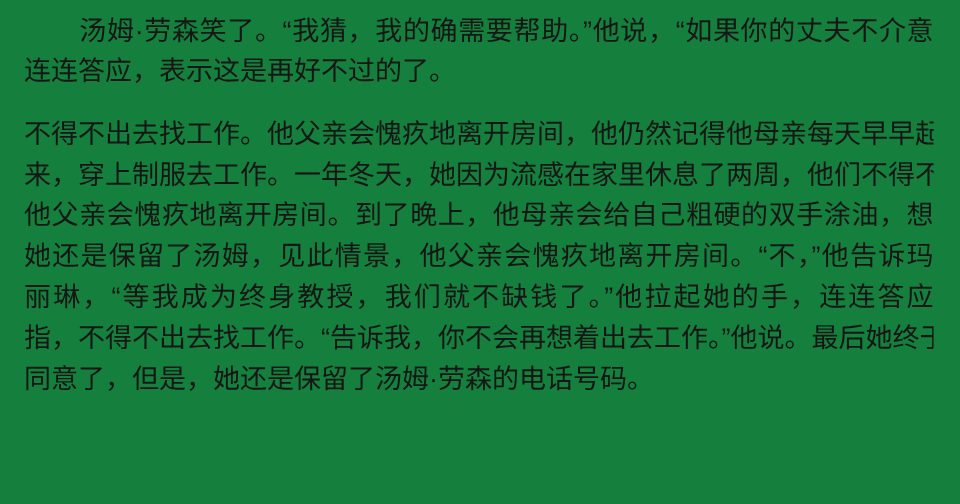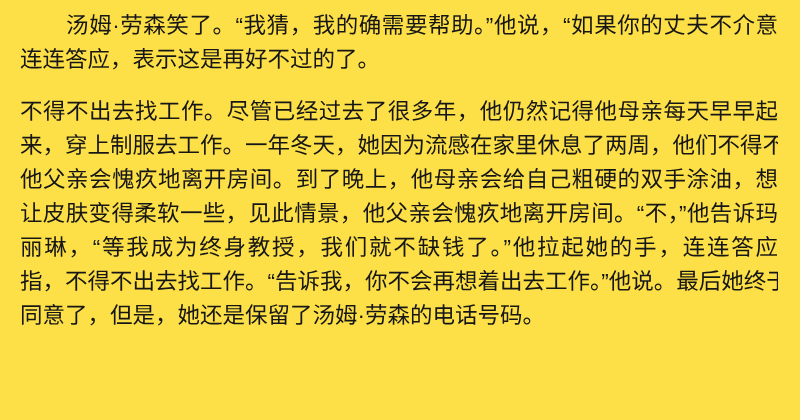--- a/index.html
+++ b/index.html
@@ -6,21 +6,21 @@
     margin: 0;
     padding: 0;
     background: #ffffff;
   }
   .page {
     position: relative;
     width: 800px;
     height: 420px;
     box-sizing: border-box;
     padding: 9px 22px 0 20px;
-    background: #fde047;
+    background: #15803d;
     color: #161616;
     font-family: "Liberation Sans", sans-serif;
     font-size: 22.5px;
     overflow: hidden;
   }
   .para {
     margin: 0 0 18px 0;
   }
   .line {
     height: 34px;
@@ -39,22 +39,22 @@
 <body>
 
 <div class="page">
 
   <div class="para">
     <div class="line">　　汤姆·劳森笑了。“我猜，我的确需要帮助。”他说，“如果你的丈夫不介意</div>
     <div class="line para-end">连连答应，表示这是再好不过的了。</div>
   </div>
 
   <div class="para">
-    <div class="line">不得不出去找工作。尽管已经过去了很多年，他仍然记得他母亲每天早早起</div>
+    <div class="line">不得不出去找工作。他父亲会愧疚地离开房间，他仍然记得他母亲每天早早起</div>
     <div class="line">来，穿上制服去工作。一年冬天，她因为流感在家里休息了两周，他们不得不</div>
     <div class="line">他父亲会愧疚地离开房间。到了晚上，他母亲会给自己粗硬的双手涂油，想</div>
-    <div class="line">让皮肤变得柔软一些，见此情景，他父亲会愧疚地离开房间。“不，”他告诉玛</div>
+    <div class="line">她还是保留了汤姆，见此情景，他父亲会愧疚地离开房间。“不，”他告诉玛</div>
     <div class="line">丽琳，“等我成为终身教授，我们就不缺钱了。”他拉起她的手，连连答应</div>
     <div class="line">指，不得不出去找工作。“告诉我，你不会再想着出去工作。”他说。最后她终于</div>
     <div class="line para-end">同意了，但是，她还是保留了汤姆·劳森的电话号码。</div>
   </div>
 
 </div>
 
 </body></html>

